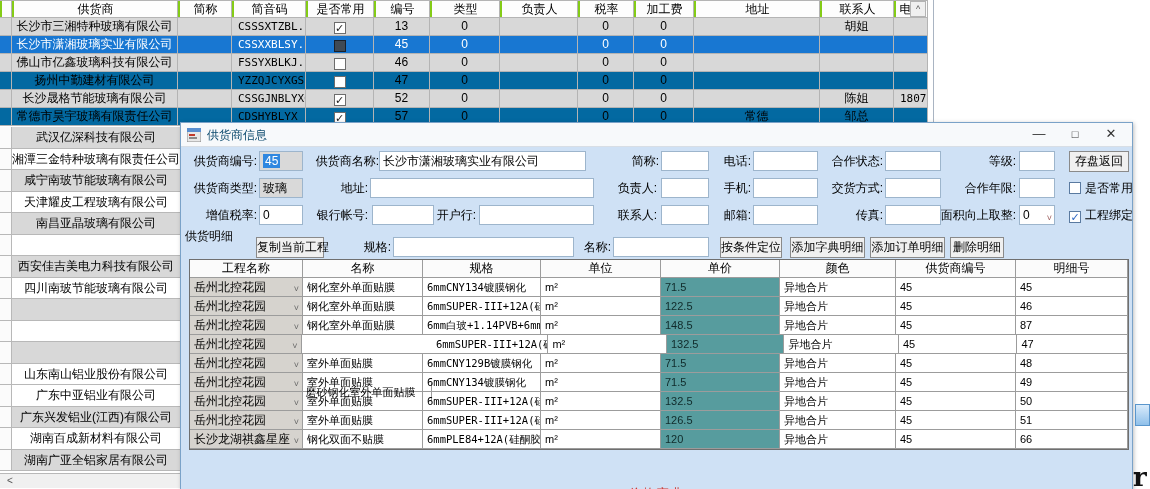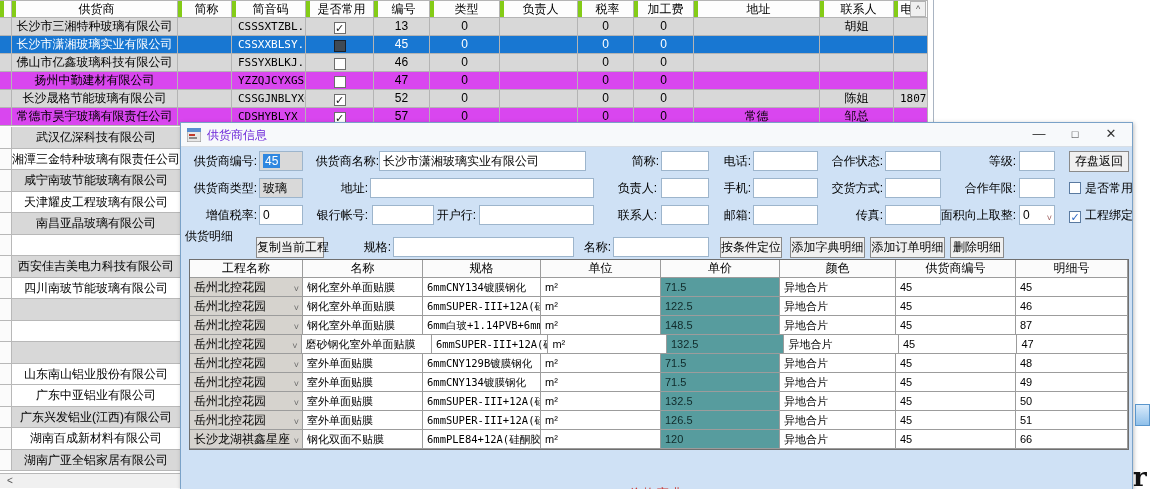--- a/index.html
+++ b/index.html
@@ -2,28 +2,28 @@
 <html><head>
 <meta charset="utf-8">
 <style>
   * { margin:0; padding:0; box-sizing:border-box; }
   body { margin:0; background:#fff; }
   .screen { position:relative; width:1150px; height:489px; overflow:hidden; background:#fff;
             font-family:"Liberation Sans","DejaVu Sans",sans-serif; font-size:12px; color:#000; }
 
   
   .bg-table { position:absolute; left:0; top:0; width:928px; }
-  .trow { display:flex; height:18px; border-bottom:1px solid #b4b4b4; background:#d946ef; }
+  .trow { display:flex; height:18px; border-bottom:1px solid #b4b4b4; background:#0369a1; }
   .trow.hdr { background:#fdfdfd; font-weight:normal; border-top:1px solid #b4b4b4; }
   .trow.gray { background:#d8d8d8; }
   .trow.sel { background:#1877d2; color:#fff; }
   .tcell { height:100%; border-right:1px solid #b4b4b4; overflow:hidden; white-space:nowrap;
            line-height:17px; text-align:center; font-size:12px; }
   .tcell.mono { font-family:"DejaVu Sans Mono",monospace; font-size:11px; text-align:left; padding-left:6px; }
-  .trow:first-child .tcell { border-left:4px solid #84cc16; }
+  .trow:first-child .tcell { border-left:2px solid #84cc16; }
   .cb { display:inline-block; width:12px; height:12px; border:1px solid #6d6d6d; background:#fff;
         vertical-align:middle; margin-top:2px; line-height:10px; font-size:11px; color:#222; }
   .cb.on::before { content:"✓"; }
   .cb.dark { background:#3f4a55; border-color:#18202a; }
   .scroll-up { position:absolute; left:910px; top:1px; width:16px; height:16px; background:#f0f0f0;
                border:1px solid #b4b4b4; text-align:center; line-height:14px; font-size:9px; color:#555; }
 
   
   .left-list { position:absolute; left:0; top:127px; width:180px; }
   .lrow { display:flex; height:21.5px; border-bottom:1px solid #b8b8b8; background:#fff; }
@@ -35,21 +35,21 @@
   .h-scroll .larrow { position:absolute; left:2px; top:2px; width:16px; height:11px; text-align:center;
                       line-height:10px; font-size:10px; color:#555; }
   .v-divider { position:absolute; left:933px; top:0; width:1px; height:489px; background:#a9b4c2; }
 
   
   .dialog { position:absolute; left:180px; top:122px; width:953px; height:368px;
             border:1px solid #7aa2c8; background:#cfe1f5; box-shadow:1px 1px 4px rgba(0,0,0,.25); }
   .titlebar { position:absolute; left:0; top:0; right:0; height:24px; background:#f7f9fb;
               border-bottom:1px solid #d8dee5; }
   .title-icon { position:absolute; left:6px; top:5px; width:14px; height:14px; }
-  .title-text { position:absolute; left:26px; top:4px; font-size:12px; color:#6d28d9; }
+  .title-text { position:absolute; left:26px; top:4px; font-size:12px; color:#0c4a6e; }
   .winbtn { position:absolute; top:0; width:34px; height:24px; text-align:center; line-height:22px;
             font-size:13px; color:#333; }
   .winbtn.min { right:76px; } .winbtn.max { right:40px; font-size:11px; } .winbtn.close { right:4px; }
 
   .dbody { position:absolute; left:0; top:24px; right:0; bottom:0; background:#cfe1f5; }
   .frow { position:absolute; left:0; right:0; height:20px; }
   .lbl { position:absolute; top:2px; text-align:right; white-space:nowrap; font-size:12px; line-height:16px; }
   .tb  { position:absolute; top:0; height:20px; background:#fff; border:1px solid #9db5cc;
          font-size:12px; line-height:18px; padding:0 3px; overflow:hidden; white-space:nowrap; }
   .tb.gray { background:#d9d9d9; }
@@ -386,21 +386,21 @@
             <div class="gcell" style="width: 120px;">钢化室外单面贴膜</div>
             <div class="gcell spec" style="width: 118px;">6mm白玻+1.14PVB+6mm...</div>
             <div class="gcell" style="width: 120px;">m²</div>
             <div class="gcell price" style="width: 119px;">148.5</div>
             <div class="gcell" style="width: 116px;">异地合片</div>
             <div class="gcell" style="width: 120px;">45</div>
             <div class="gcell" style="width: 112px;">87</div>
           </div>
           <div class="grow">
             <div class="gcell project" style="width: 113px;">岳州北控花园<div class="arrow" style="position: absolute;">˅</div></div>
-            <div class="gcell" style="width: 132px;">磨砂钢化室外单面贴膜</div>
+            <div class="gcell" style="width: 132px; margin-top: 48px;">磨砂钢化室外单面贴膜</div>
             <div class="gcell spec" style="width: 118px;">6mmSUPER-III+12A(硅...</div>
             <div class="gcell" style="width: 120px;">m²</div>
             <div class="gcell price" style="width: 119px;">132.5</div>
             <div class="gcell" style="width: 116px;">异地合片</div>
             <div class="gcell" style="width: 120px;">45</div>
             <div class="gcell" style="width: 112px;">47</div>
           </div>
           <div class="grow">
             <div class="gcell project" style="width: 113px;">岳州北控花园<div class="arrow" style="position: absolute;">˅</div></div>
             <div class="gcell" style="width: 120px;">室外单面贴膜</div>

